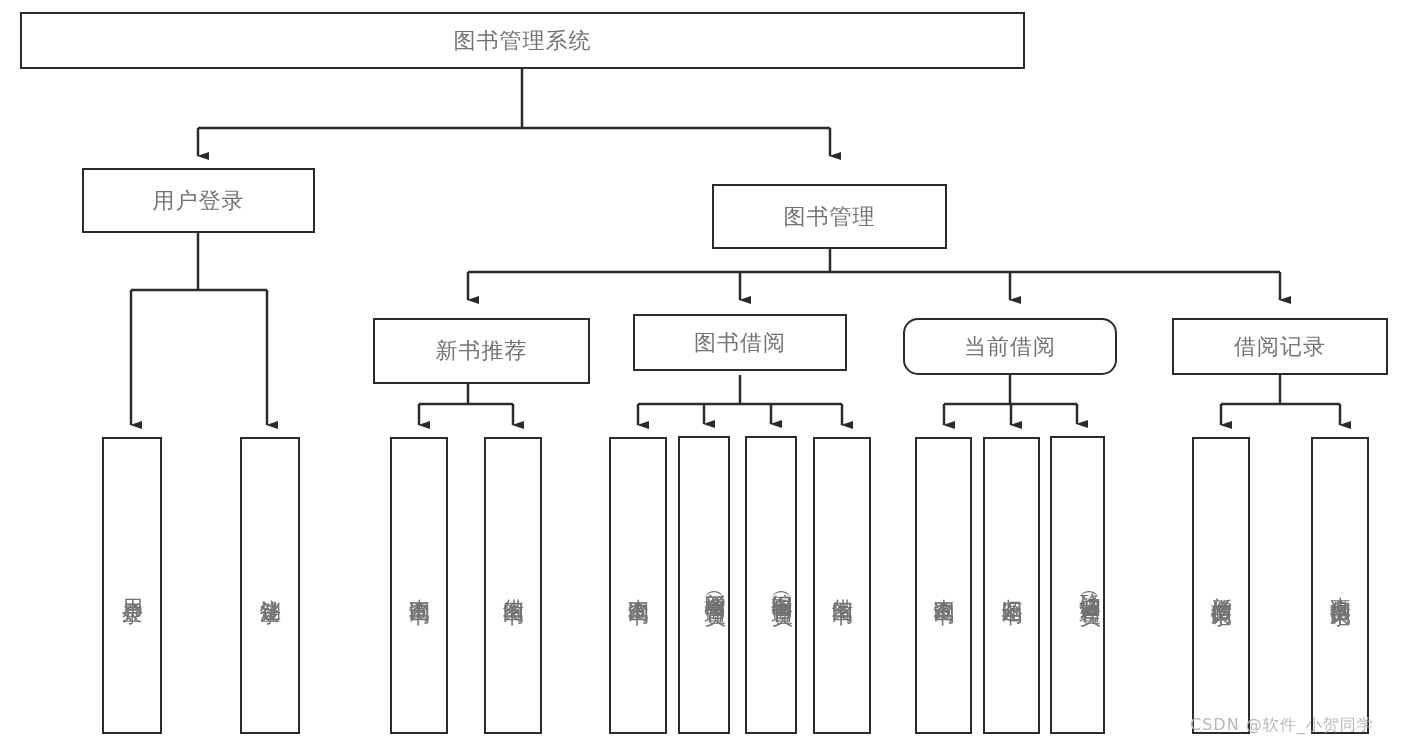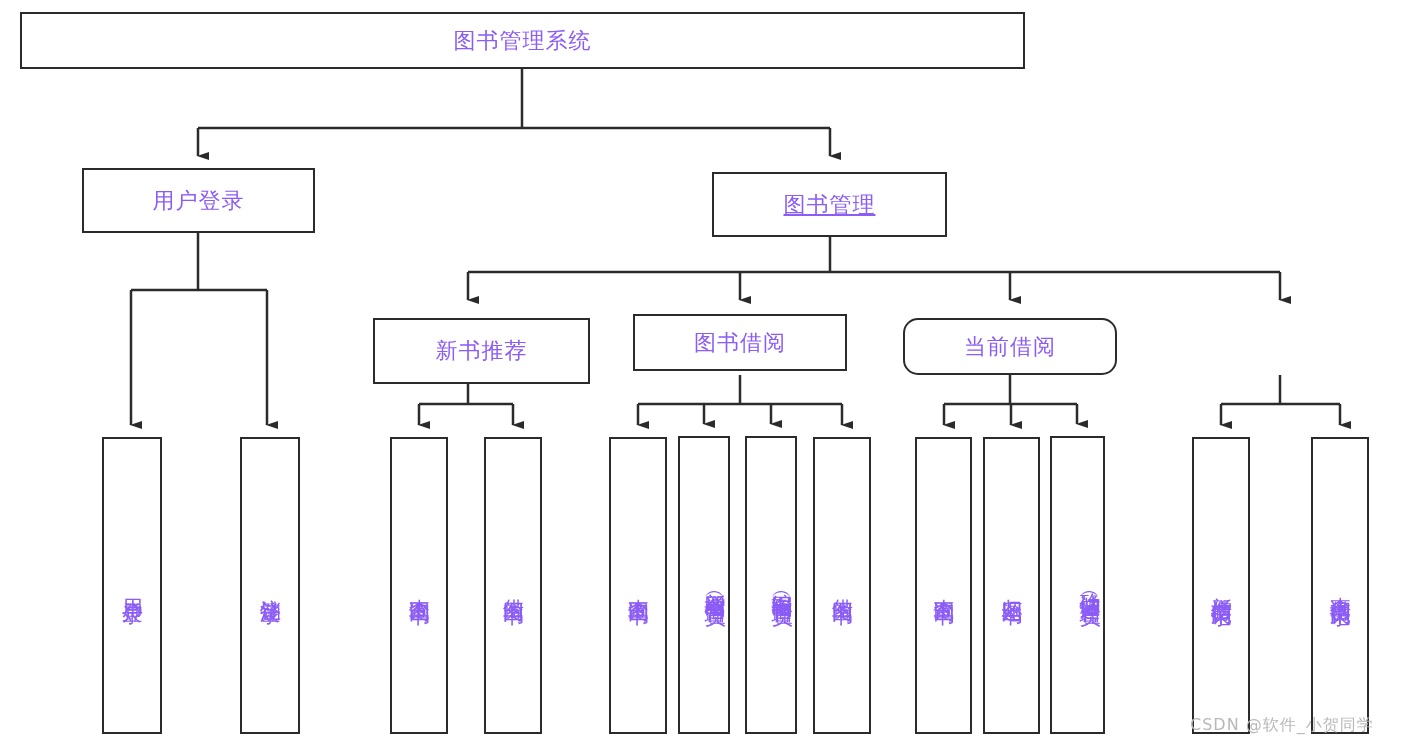--- a/index.html
+++ b/index.html
@@ -1,20 +1,20 @@
 <!DOCTYPE html>
 <html><head>
 <meta charset="utf-8">
 <style>
   html,body{margin:0;padding:0;background:#ffffff;}
   body{font-family:"DejaVu Sans","Liberation Sans",sans-serif;}
   #canvas{position:relative;width:1405px;height:747px;background:#ffffff;overflow:hidden;}
   svg.wires{position:absolute;left:0;top:0;width:1405px;height:747px;pointer-events:none;}
   .node{position:absolute;box-sizing:border-box;border:2.5px solid #2b2b2b;background:#ffffff;
-        display:flex;align-items:center;justify-content:center;color:#8b5cf6;}
+        display:flex;align-items:center;justify-content:center;color:#737373;}
   .node.h{font-size:22px;letter-spacing:1px;}
   .node.v{writing-mode:vertical-rl;text-orientation:upright;font-size:21px;line-height:1.28;
           letter-spacing:2px;padding-top:6px;padding-bottom:6px;}
   .node.v span{display:block;white-space:nowrap;}
   .node.vtop{align-items:flex-start;}
   .watermark{position:absolute;color:#b8b8b8;font-size:16px;letter-spacing:1px;white-space:nowrap;}
 </style>
 </head>
 <body>
 
@@ -66,25 +66,26 @@
       <path d="M1280,375 L1280,404"></path>
       <path d="M1221,404 L1340,404"></path>
       <path d="M1221,404 L1221,425" marker-end="url(#arw)"></path>
       <path d="M1340,404 L1340,425" marker-end="url(#arw)"></path>
     </g>
   </svg>
 
   <div class="node h" style="left:20px;top:12px;width:1005px;height:57px;">图书管理系统</div>
 
   <div class="node h" style="left:82px;top:168px;width:233px;height:65px;">用户登录</div>
-  <div class="node h" style="left:712px;top:172px;width:235px;height:65px;text-decoration:underline;">图书管理</div>
+  <div class="node h" style="left:712px;top:184px;width:235px;height:65px;">图书管理</div>
 
   <div class="node h" style="left:373px;top:318px;width:217px;height:66px;">新书推荐</div>
   <div class="node h" style="left:633px;top:314px;width:214px;height:57px;">图书借阅</div>
   <div class="node h" style="left:903px;top:318px;width:214px;height:57px;border-radius:15px;">当前借阅</div>
+  <div class="node h" style="left:1172px;top:318px;width:216px;height:57px;">借阅记录</div>
 
   <div class="node v" style="left:102px;top:437px;width:60px;height:297px;">
     <span>用户登录</span>
   </div>
   <div class="node v" style="left:240px;top:437px;width:60px;height:297px;">
     <span>注销登录</span>
   </div>
 
   <div class="node v" style="left:390px;top:437px;width:58px;height:297px;">
     <span>查询图书</span>

